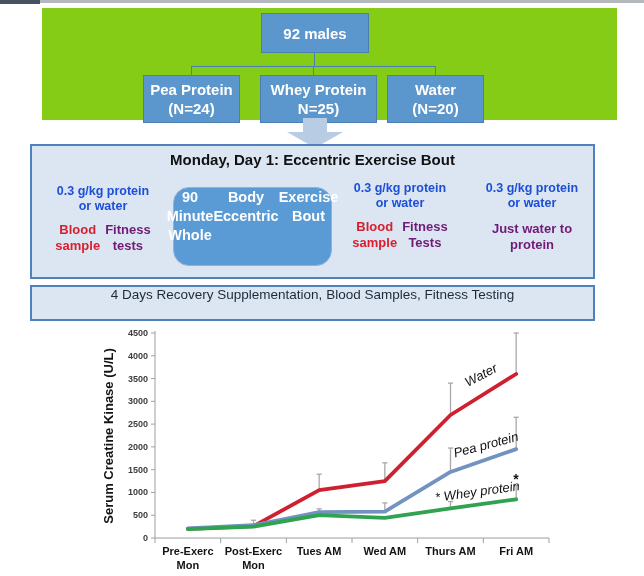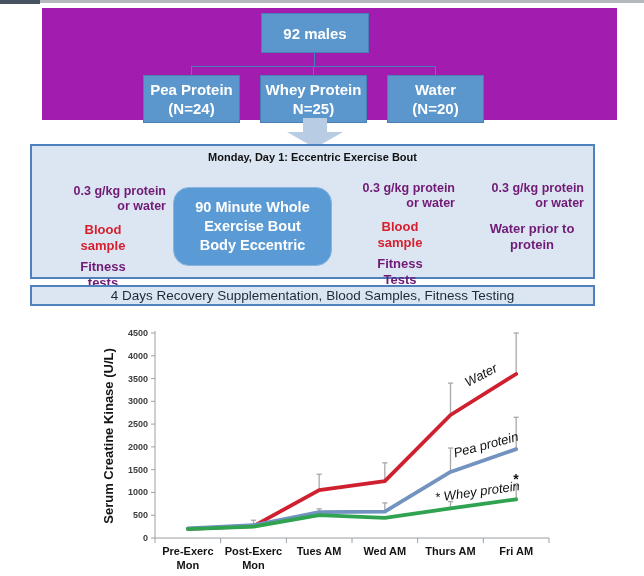--- a/index.html
+++ b/index.html
@@ -5,59 +5,59 @@
   html,body { margin:0; padding:0; }
   body {
     width:644px; height:576px; position:relative; overflow:hidden;
     background:#ffffff; font-family:"Liberation Sans", sans-serif;
   }
   
   .chrome-top { position:absolute; top:0; left:0; width:644px; height:3px; background:#b4b9be; }
   .chrome-top-left { position:absolute; top:0; left:0; width:40px; height:4px; background:#46525f; }
 
   
-  .flow-panel { position:absolute; left:42px; top:8px; width:575px; height:112px; background:#a21caf; }
+  .flow-panel { position:absolute; left:42px; top:8px; width:575px; height:112px; background:#84cc16; }
   .flow-box { position:absolute; background:#5b97cd; border:1px solid #4a7fb5; box-sizing:border-box;
               color:#fff; font-weight:bold; display:flex; flex-direction:column;
               align-items:center; justify-content:center; text-align:center; }
   .root-box { left:219px; top:5px; width:108px; height:40px; font-size:15px; }
   .child-box { top:67px; height:48px; font-size:15px; line-height:19px; }
   .child-pea   { left:101px; width:97px; }
-  .child-whey  { left:218px; width:107px; }
+  .child-whey  { left:218px; width:117px; }
   .child-water { left:345px; width:97px; }
   .conn { position:absolute; background:#4a7ebb; }
 
   
   .arrow-stem { position:absolute; left:303px; top:118px; width:24px; height:15px; background:#b8cce4; }
   .arrow-head { position:absolute; left:287px; top:132px; width:0; height:0;
                 border-left:28px solid transparent; border-right:28px solid transparent;
                 border-top:16px solid #b8cce4; }
 
   
   .day1-panel { position:absolute; left:30px; top:144px; width:565px; height:135px;
                 background:#dbe6f2; border:2px solid #4f81bd; box-sizing:border-box; }
-  .day1-title { margin-top:5px; text-align:center; font-size:11px; font-weight:bold; color:#111; }
+  .day1-title { margin-top:5px; text-align:center; font-size:15px; font-weight:bold; color:#111; }
   .col { position:absolute; }
   .col1 { left:8px;   top:38px; width:126px; }
   .col3 { left:313px; top:35px; width:110px; }
   .col4 { left:448px; top:35px; width:104px; }
-  .sup   { color:#701a75; font-weight:bold; font-size:12.5px; line-height:15px; text-align:right; }
+  .sup   { color:#1d4ed8; font-weight:bold; font-size:12.5px; line-height:15px; text-align:center; }
   .blood { color:#d81f2e; font-weight:bold; font-size:13px;  line-height:16px; text-align:center; }
   .plain { color:#701a75; font-weight:bold; font-size:13px;  line-height:16px; text-align:center; }
-  .pair  { display:flex; justify-content:center; gap:5px; margin-top:8px;flex-direction:column; }
+  .pair  { display:flex; justify-content:center; gap:5px; margin-top:8px; }
   .note  { margin-top:10px; }
   .exbox { position:absolute; left:141px; top:41px; width:159px; height:79px; box-sizing:border-box;
            background:#5b9bd5; border:1px solid #8ab4dd; border-radius:16px;
            color:#fff; font-weight:bold; font-size:14.5px; line-height:19px;
-           display:flex; flex-direction:column; justify-content:center; text-align:center; }
-
-  
-  .recovery { position:absolute; left:30px; top:285px; width:565px; height:21px;
+           display:flex; flex-direction:row; justify-content:center; text-align:center; }
+
+  
+  .recovery { position:absolute; left:30px; top:285px; width:565px; height:36px;
               background:#dbe6f2; border:2px solid #4f81bd; box-sizing:border-box;
-              display:flex; align-items:center; justify-content:center;
+              display:flex; justify-content:center;
               font-size:13.5px; color:#1c2a3a; }
 
   
   .ck-chart { position:absolute; left:100px; top:322px; }
   .ck-chart text { font-family:"Liberation Sans", sans-serif; }
   .ytick   { font-size:9px;  font-weight:700; fill:#3d3d3d; }
   .xlabel  { font-size:11px; font-weight:700; fill:#141414; }
   .ytitle  { font-size:13px; font-weight:700; fill:#141414; }
   .anno    { font-size:13px; font-style:italic; fill:#111; }
   .anno-star { font-size:14px; font-weight:700; fill:#111; }
@@ -111,22 +111,22 @@
       </div>
       <div class="plain">
         <div>Fitness</div>
         <div>tests</div>
       </div>
     </div>
   </div>
 
   <div class="exbox">
     <div>90 Minute Whole</div>
+    <div>Body Eccentric</div>
     <div>Exercise Bout</div>
-    <div>Body Eccentric</div>
   </div>
 
   <div class="col col3">
     <div class="sup">
       <div>0.3 g/kg protein</div>
       <div>or water</div>
     </div>
     <div class="pair">
       <div class="blood">
         <div>Blood</div>
@@ -138,21 +138,21 @@
       </div>
     </div>
   </div>
 
   <div class="col col4">
     <div class="sup">
       <div>0.3 g/kg protein</div>
       <div>or water</div>
     </div>
     <div class="plain note">
-      <div>Water prior to</div>
+      <div>Just water to</div>
       <div>protein</div>
     </div>
   </div>
 </div>
 
 <div class="recovery">
   <span>4 Days Recovery Supplementation, Blood Samples, Fitness Testing</span>
 </div>
 
 <svg class="ck-chart" width="544" height="254" viewBox="0 0 544 254" xmlns="http://www.w3.org/2000/svg">

